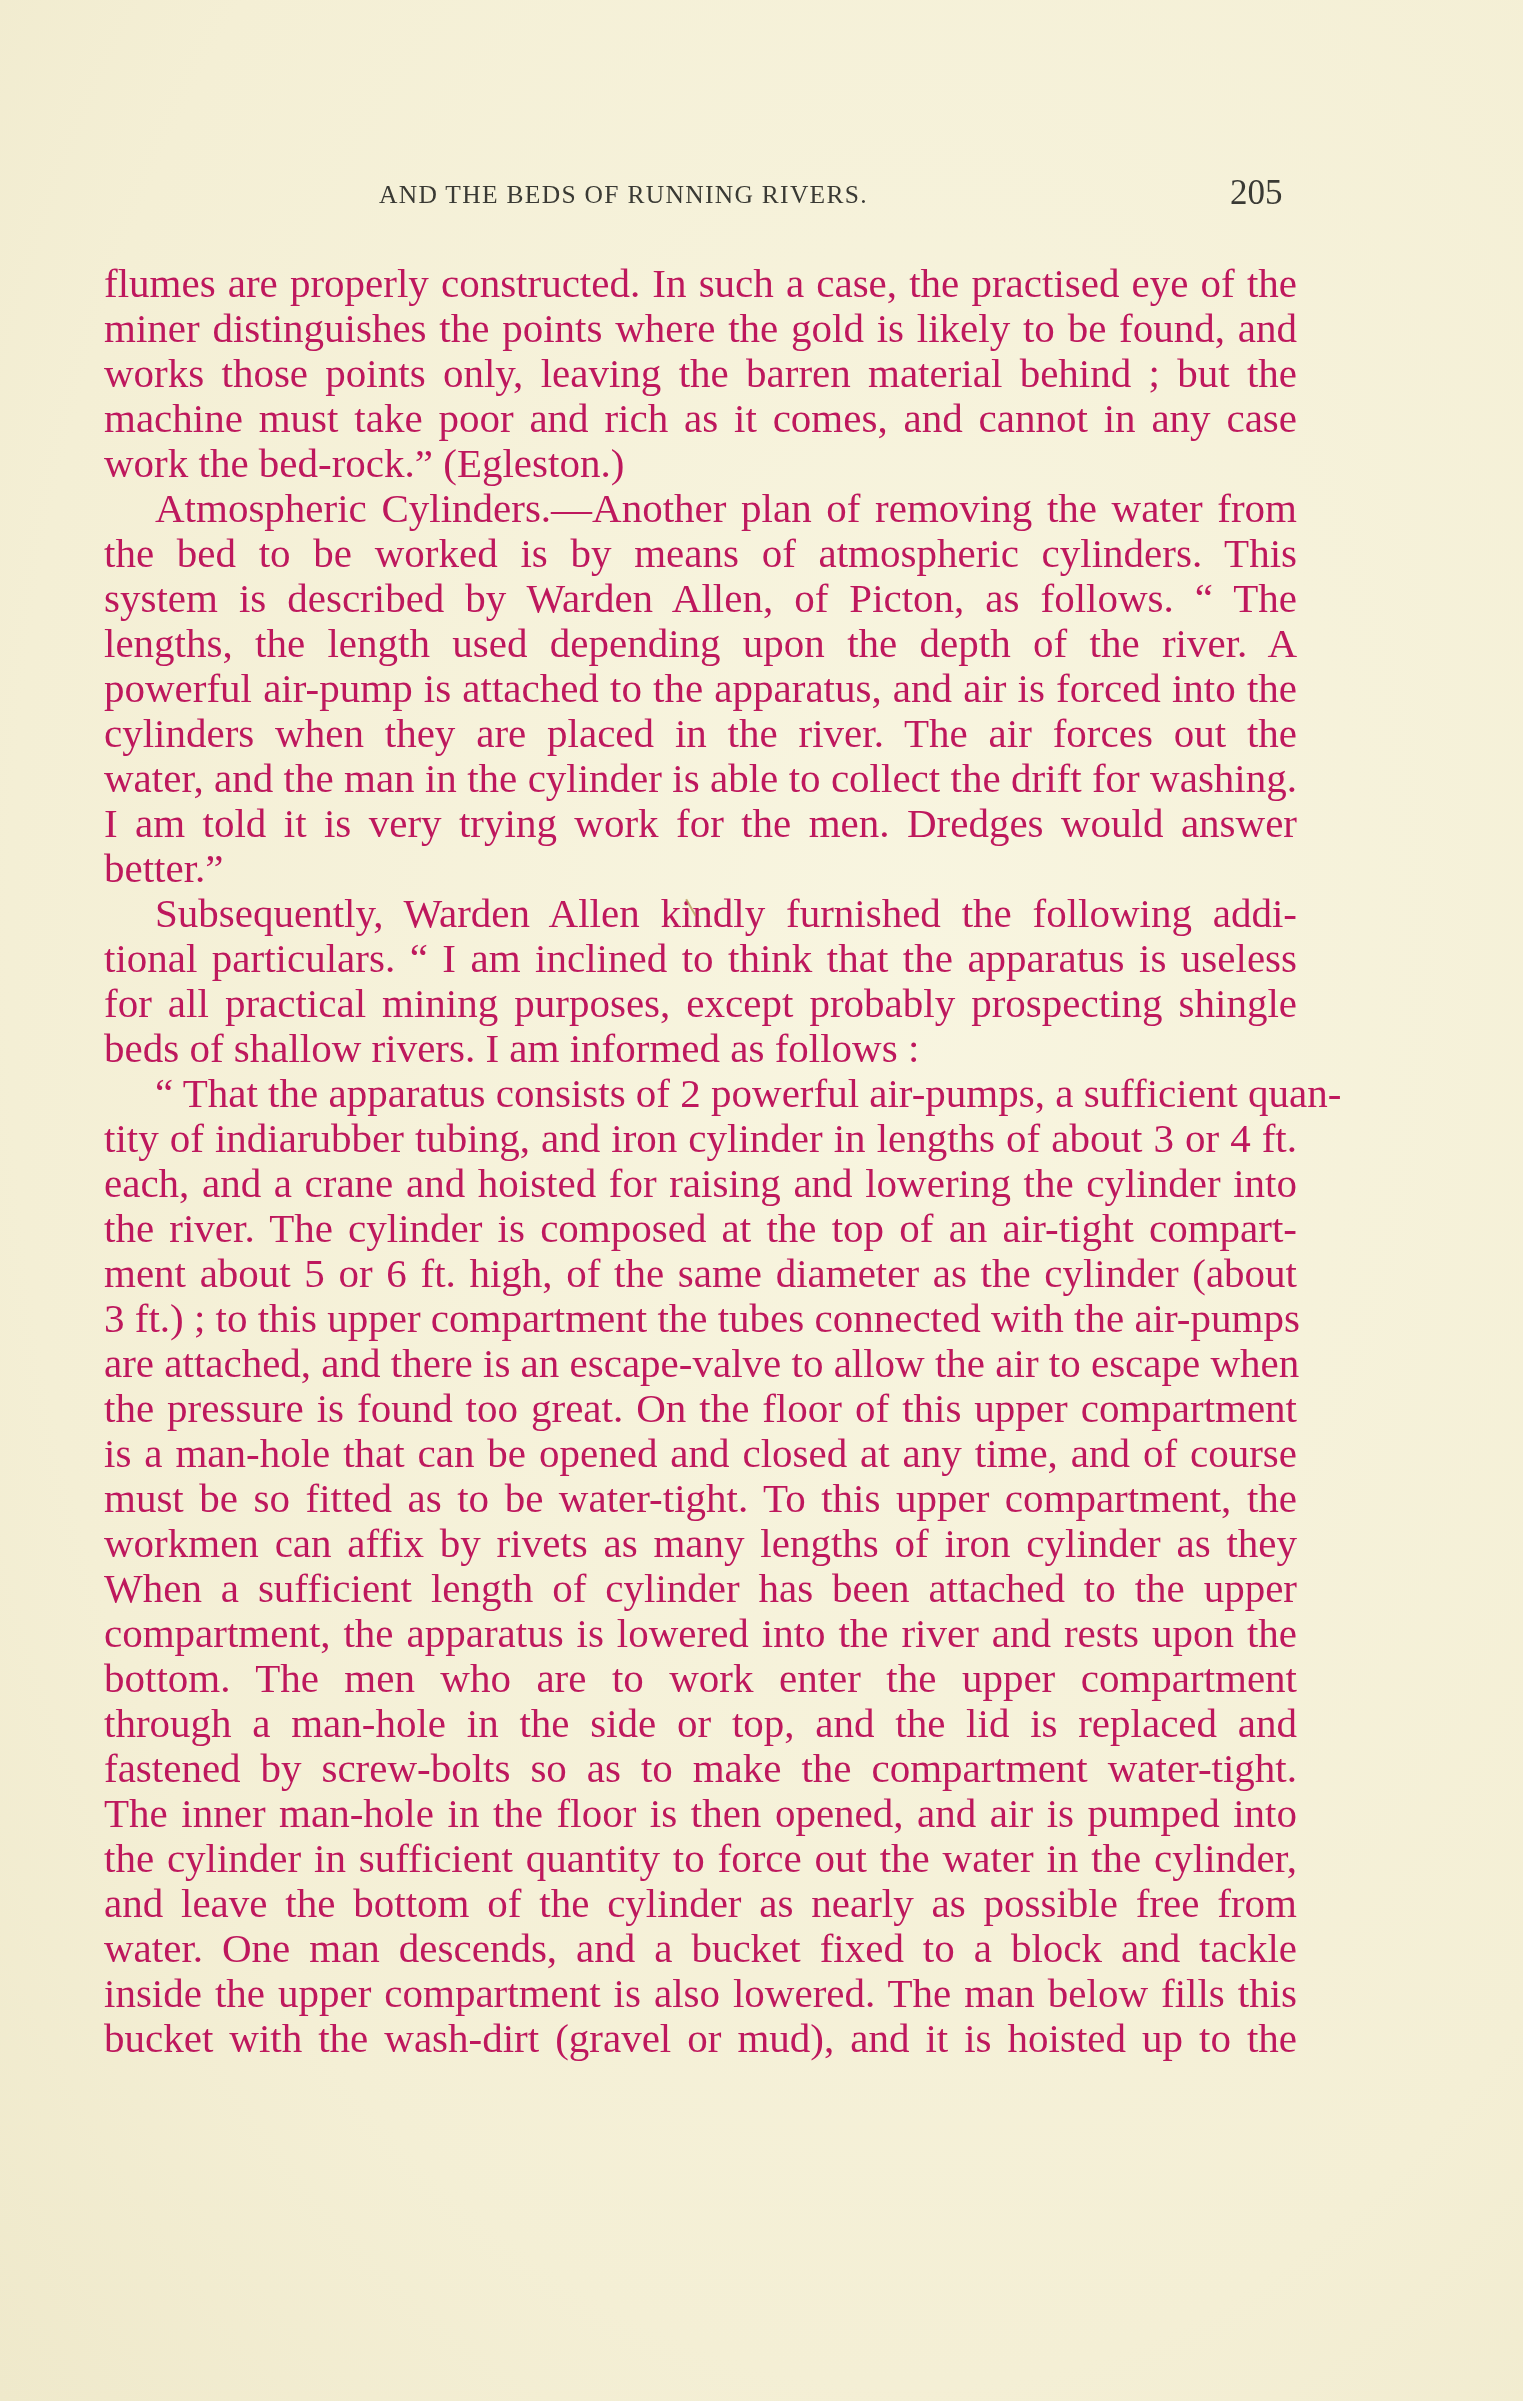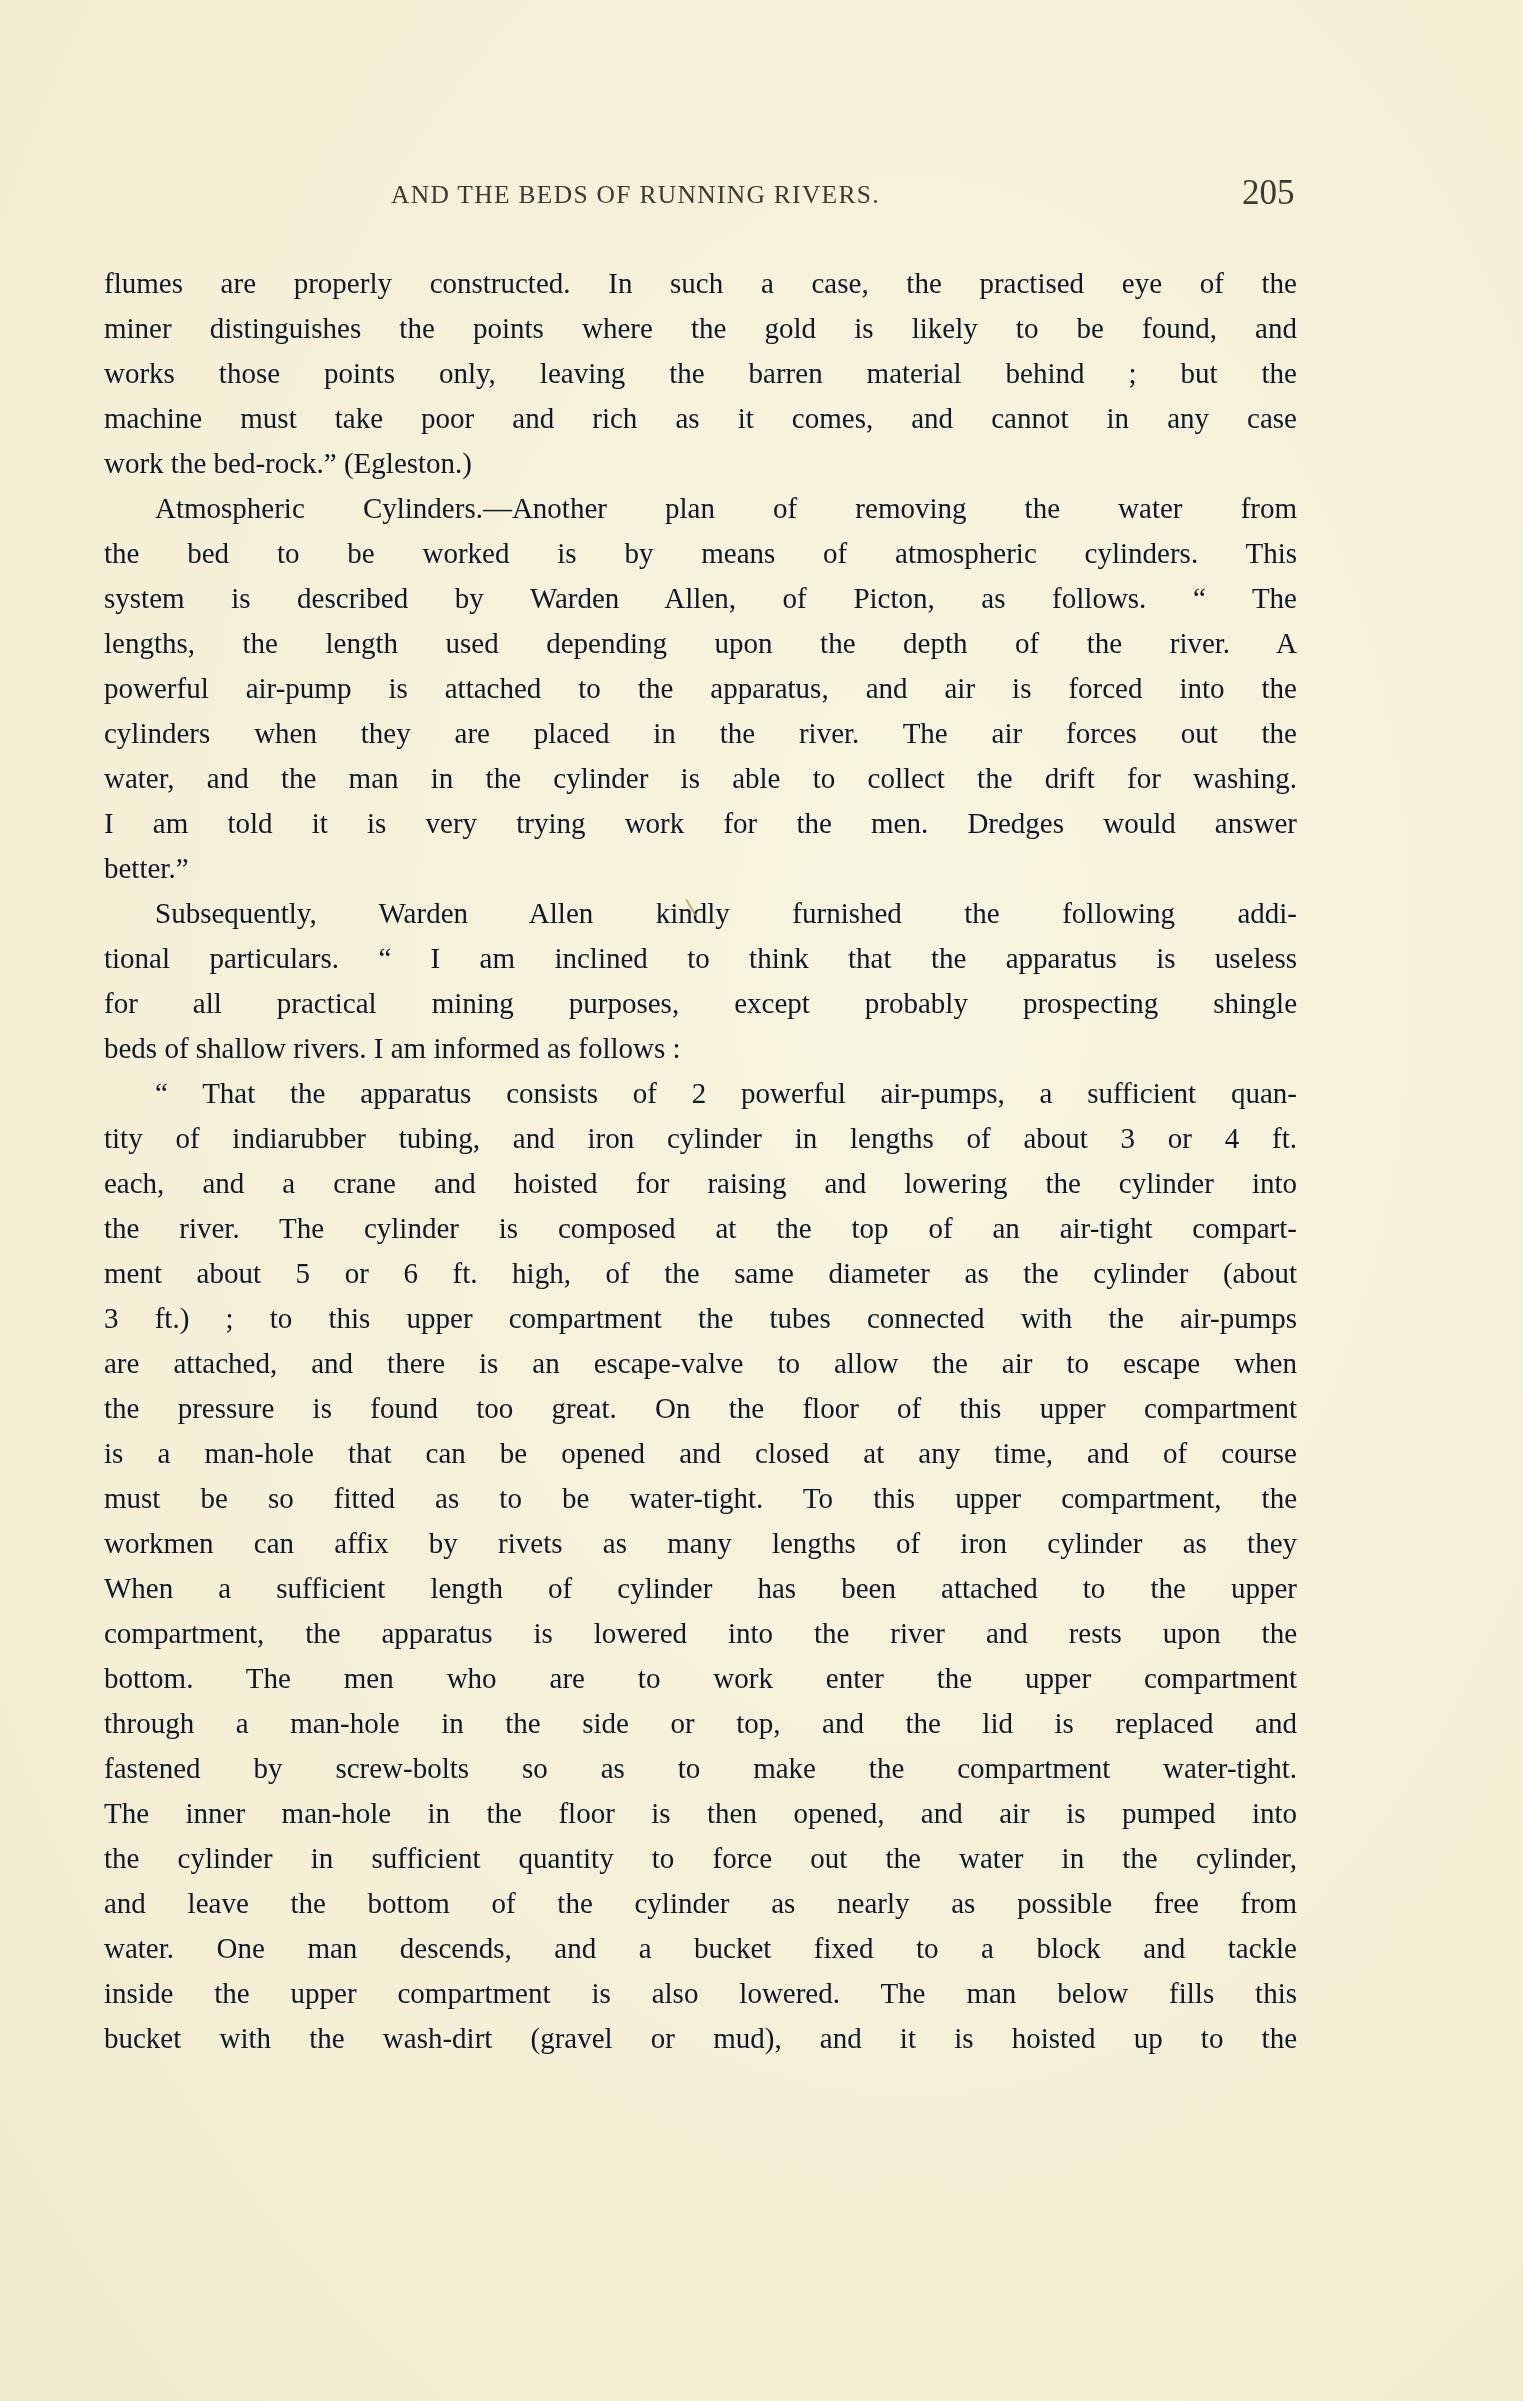--- a/index.html
+++ b/index.html
@@ -9,21 +9,21 @@
     background: #f6f2da;
     background-image: radial-gradient(ellipse at 60% 40%, #f8f5e0 0%, #f4efd5 70%, #efe9cb 100%);
     position: relative;
     overflow: hidden;
     color: #2a2a26;
     font-family: "Liberation Serif", "DejaVu Serif", serif;
   }
   .header {
     position: absolute;
     top: 180px;
-    left: 12px;
+    left: 0;
     width: 1488px;
     height: 53px;
   }
   .running-head {
     position: absolute;
     left: 379px;
     top: 0;
     font-size: 25.5px;
     letter-spacing: 1.3px;
     color: #3a3a34;
@@ -38,26 +38,26 @@
   }
   .body-text {
     position: absolute;
     left: 104px;
     top: 261px;
     width: 1193px;
   }
   .line {
     height: 45px;
     line-height: 45px;
-    font-size: 29px;
+    font-size: 41px;
     text-align: justify;
     text-align-last: justify;
     white-space: nowrap;
     overflow: visible;
-    color: #0f172a;
+    color: #be185d;
   }
   .line.last { text-align-last: left; }
   .line.indent { padding-left: 51px; }
   .stain {
     position: absolute;
     width: 1.8px;
     height: 19.3px;
     background: #b59a55;
     transform: rotate(-30deg);
     left: 690px;

